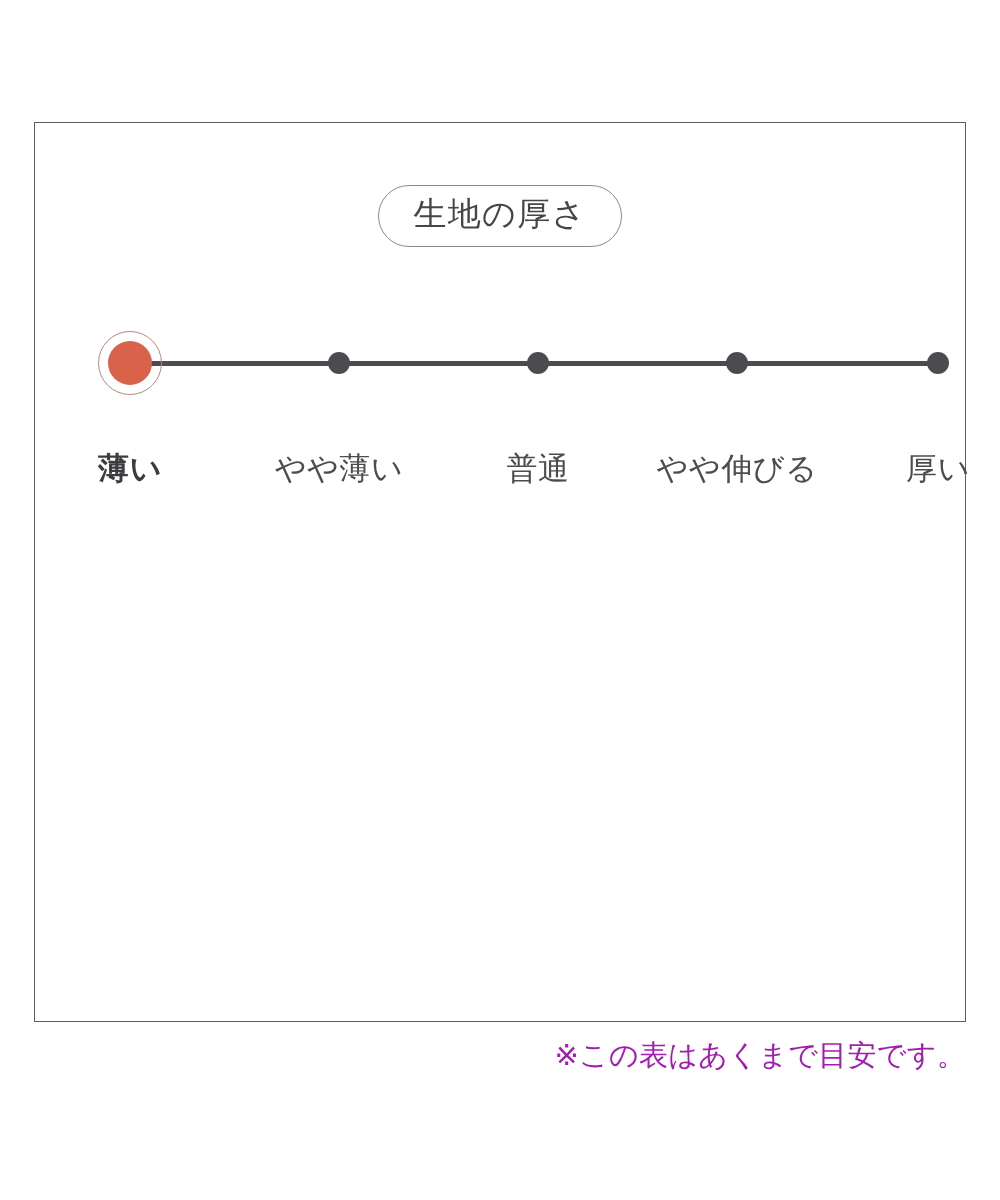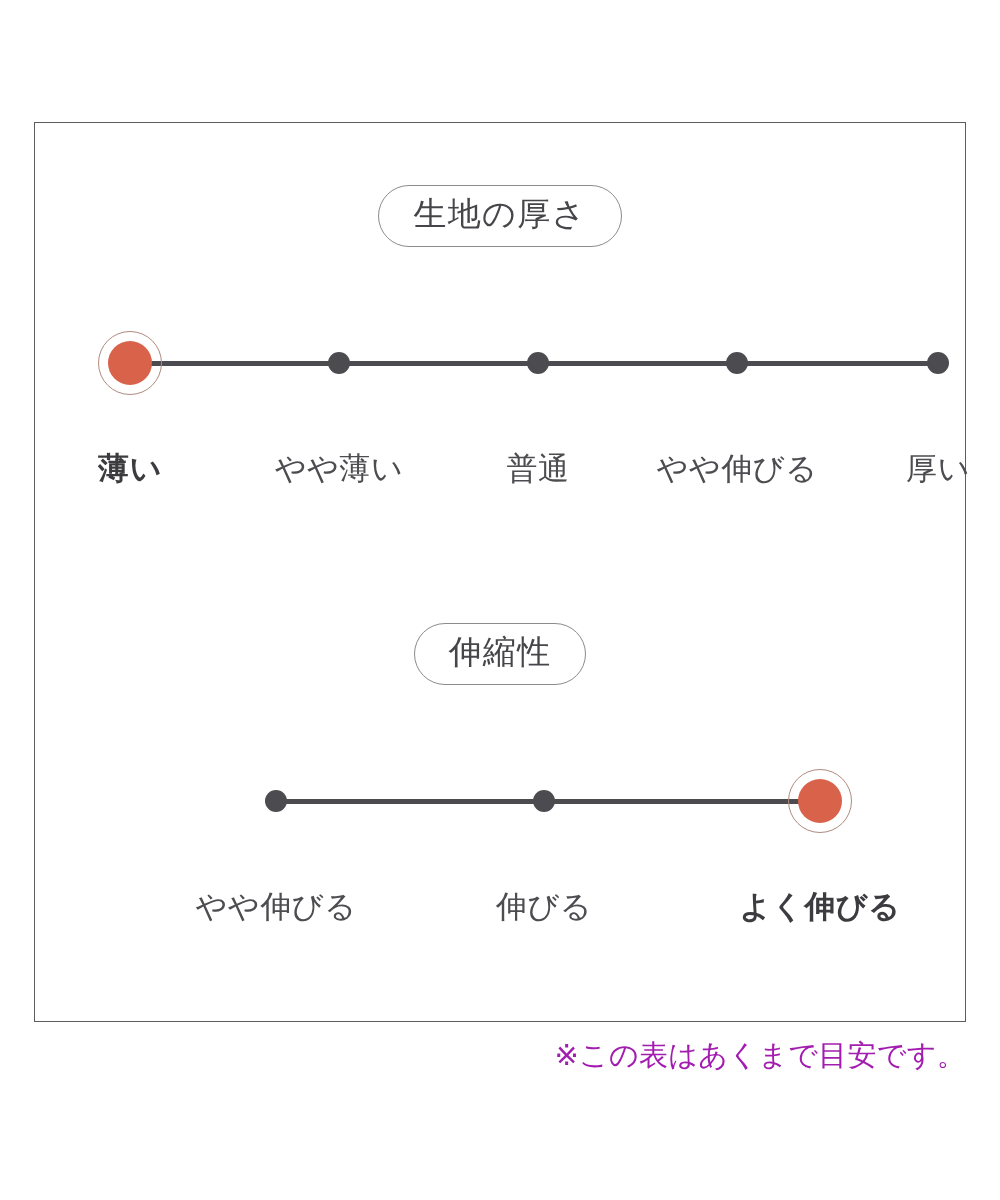--- a/index.html
+++ b/index.html
@@ -166,42 +166,16 @@
       </div>
 
       <div class="node" style="left:903px;">
 
         <div class="dot"></div>
         <div class="node-label">厚い</div>
       </div>
     </div>
   </div>
 
-  <div class="scale-section section-stretch">
-    <div class="pill-row">
-      <div class="pill">伸縮性</div>
-    </div>
-    <div class="track-wrap">
-      <div class="track-line" style="left:241px; width:544px;"></div>
-
-      <div class="node" style="left:241px;">
-
-        <div class="dot"></div>
-        <div class="node-label">やや伸びる</div>
-      </div>
-
-      <div class="node" style="left:509px;">
-
-        <div class="dot"></div>
-        <div class="node-label">伸びる</div>
-      </div>
-
-      <div class="node active" style="left:785px;">
-        <div class="ring"></div>
-        <div class="dot"></div>
-        <div class="node-label">よく伸びる</div>
-      </div>
-    </div>
-  </div>
 
 </div>
 
 <div class="footnote">※この表はあくまで目安です。</div>
 
 </body></html>

